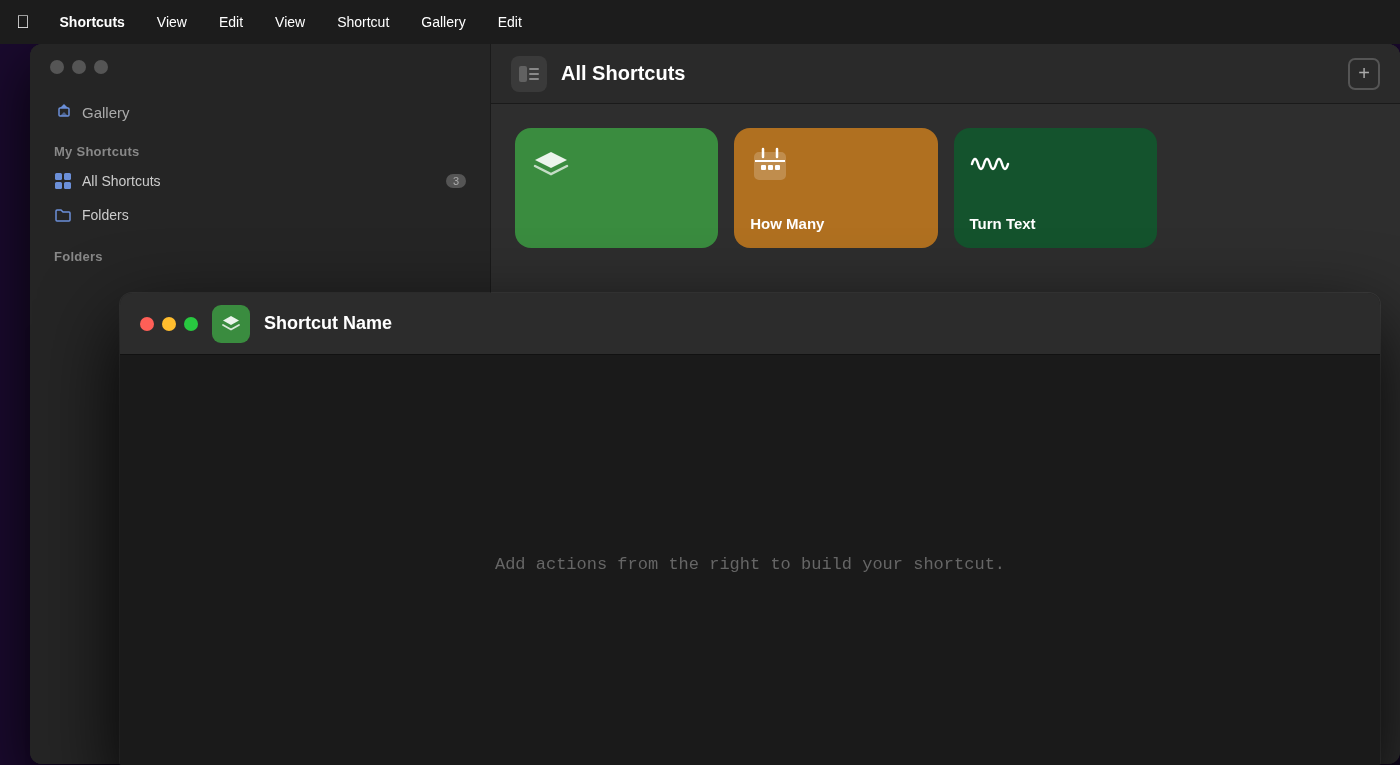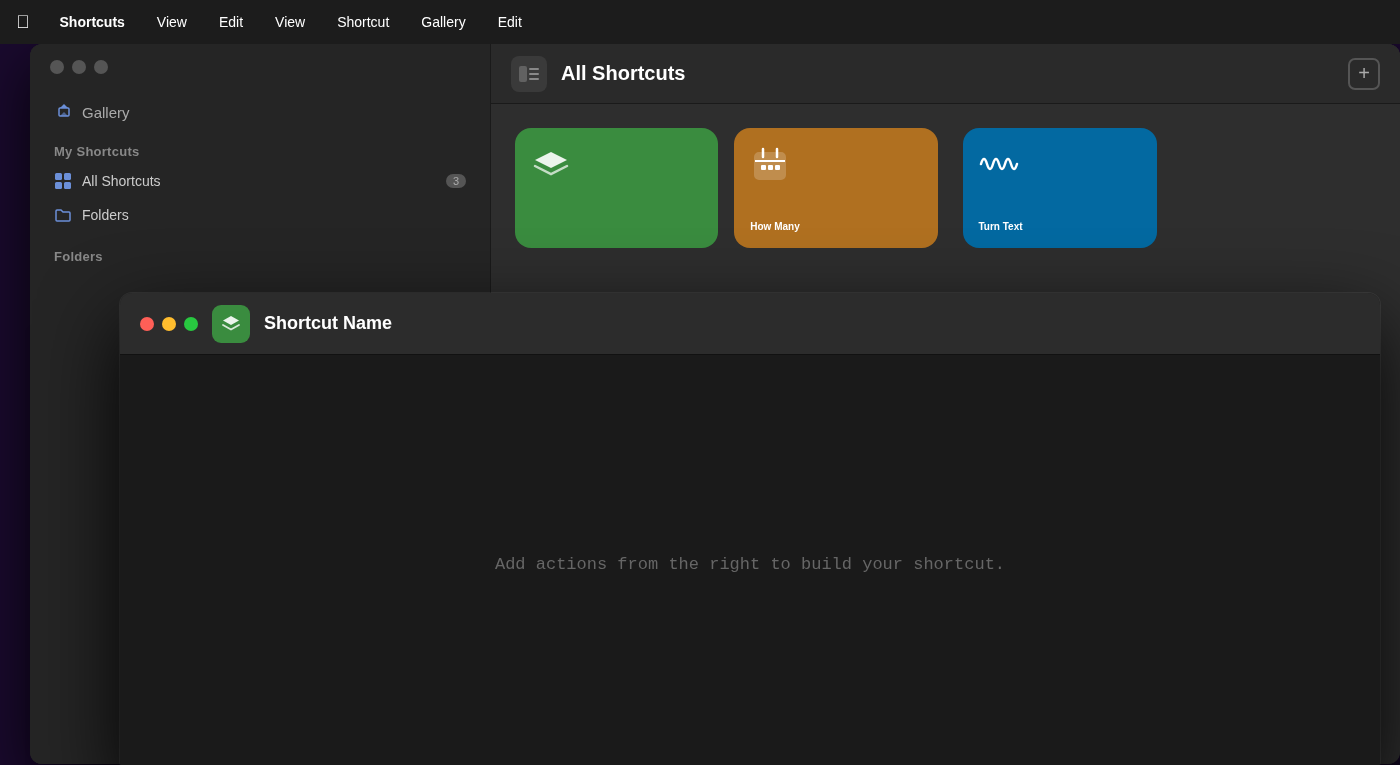--- a/index.html
+++ b/index.html
@@ -213,27 +213,27 @@
       padding: 16px;
       cursor: pointer;
       position: relative;
     }
     .shortcut-card-icon {
       font-size: 36px;
       color: white;
     }
     .shortcut-card-name {
       color: white;
-      font-size: 10px;
+      font-size: 15px;
       font-weight: 700;
     }
 
     .card-green { background: #3a8c3f; }
     .card-orange { background: #b07020; }
-    .card-red { background: #0369a1; margin-left: 9px; }
+    .card-red { background: #14532d; }
 
     
     .overlay-window {
       position: absolute;
       top: 293px;
       left: 120px;
       width: 1260px;
       height: 480px;
       background: #1e1e1e;
       border-radius: 12px;

